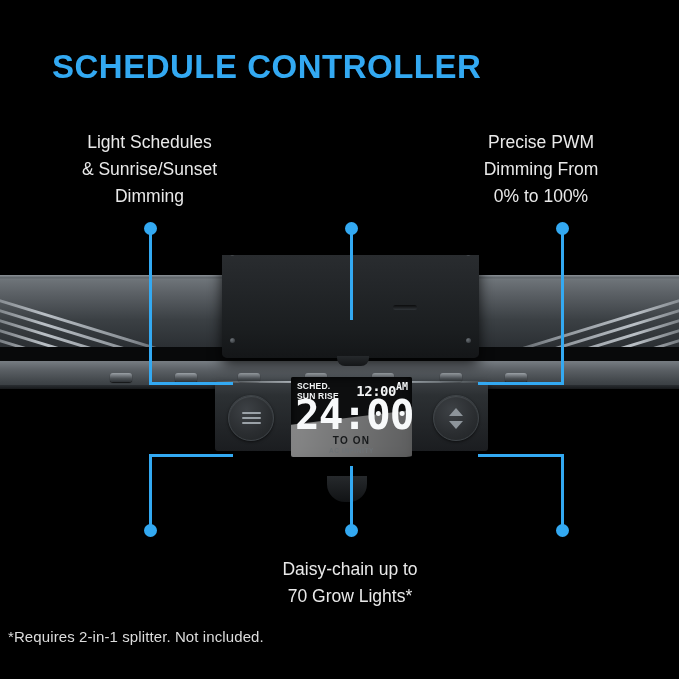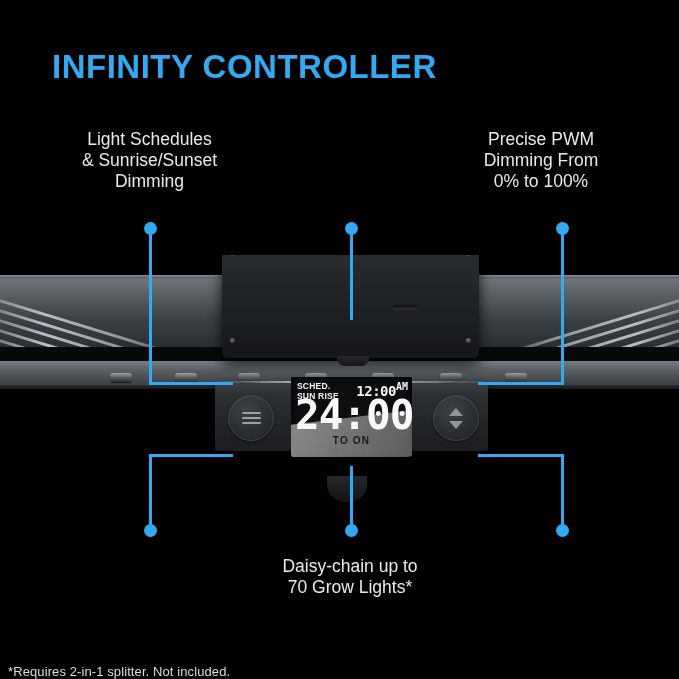--- a/index.html
+++ b/index.html
@@ -13,34 +13,34 @@
   
   .title{
     position:absolute;left:52px;top:48px;
     font-size:33px;font-weight:700;letter-spacing:.5px;
     color:#33a9f2;white-space:nowrap;
   }
 
   
   .callout{
     position:absolute;text-align:center;color:#e9e9e9;
-    font-size:17.5px;line-height:21px;font-weight:400;white-space:pre-line;
+    font-size:17.5px;line-height:27px;font-weight:400;white-space:pre-line;
   }
   .c-top{top:129px;}
   .c-bot{top:556px;}
   .c1{left:28px;width:243px;}
   .c2{left:252px;width:197px;}
   .c3{left:435px;width:212px;}
   .b1{left:38px;width:222px;}
   .b2{left:250px;width:200px;}
   .b3{left:458px;width:208px;}
 
   .footnote{
-    position:absolute;left:8px;top:664px;
-    color:#dcdcdc;font-size:13px;letter-spacing:.1px;
+    position:absolute;left:8px;top:628px;
+    color:#dcdcdc;font-size:15px;letter-spacing:.1px;
   }
 
   
   .photo{position:absolute;left:0;top:255px;width:679px;height:250px;overflow:hidden;}
 
   
   .bar-upper{
     position:absolute;left:0;top:20px;width:679px;height:72px;
     background:linear-gradient(180deg,#4a4e52 0%,#6e7479 6%,#5d6267 24%,#3b4044 62%,#2b2f33 100%);
   }
@@ -183,21 +183,21 @@
     position:absolute;width:13px;height:13px;border-radius:50%;background:#33a9f2;
   }
   .lv{width:3px;}
   .lh{height:3px;}
 </style>
 </head>
 <body>
 
 <div class="stage">
 
-  <div class="title">INFINITY CONTROLLER</div>
+  <div class="title">SCHEDULE CONTROLLER</div>
 
   <div class="photo">
 
     <div class="bar-upper"></div>
 
     <div class="fins fins-l">
       <i style="left:-30px;top:6px;width:250px;transform:rotate(17deg);"></i>
       <i style="left:-30px;top:16px;width:250px;transform:rotate(17deg);"></i>
       <i style="left:-30px;top:26px;width:250px;transform:rotate(17deg);"></i>
       <i style="left:-30px;top:36px;width:250px;transform:rotate(17deg);"></i>

